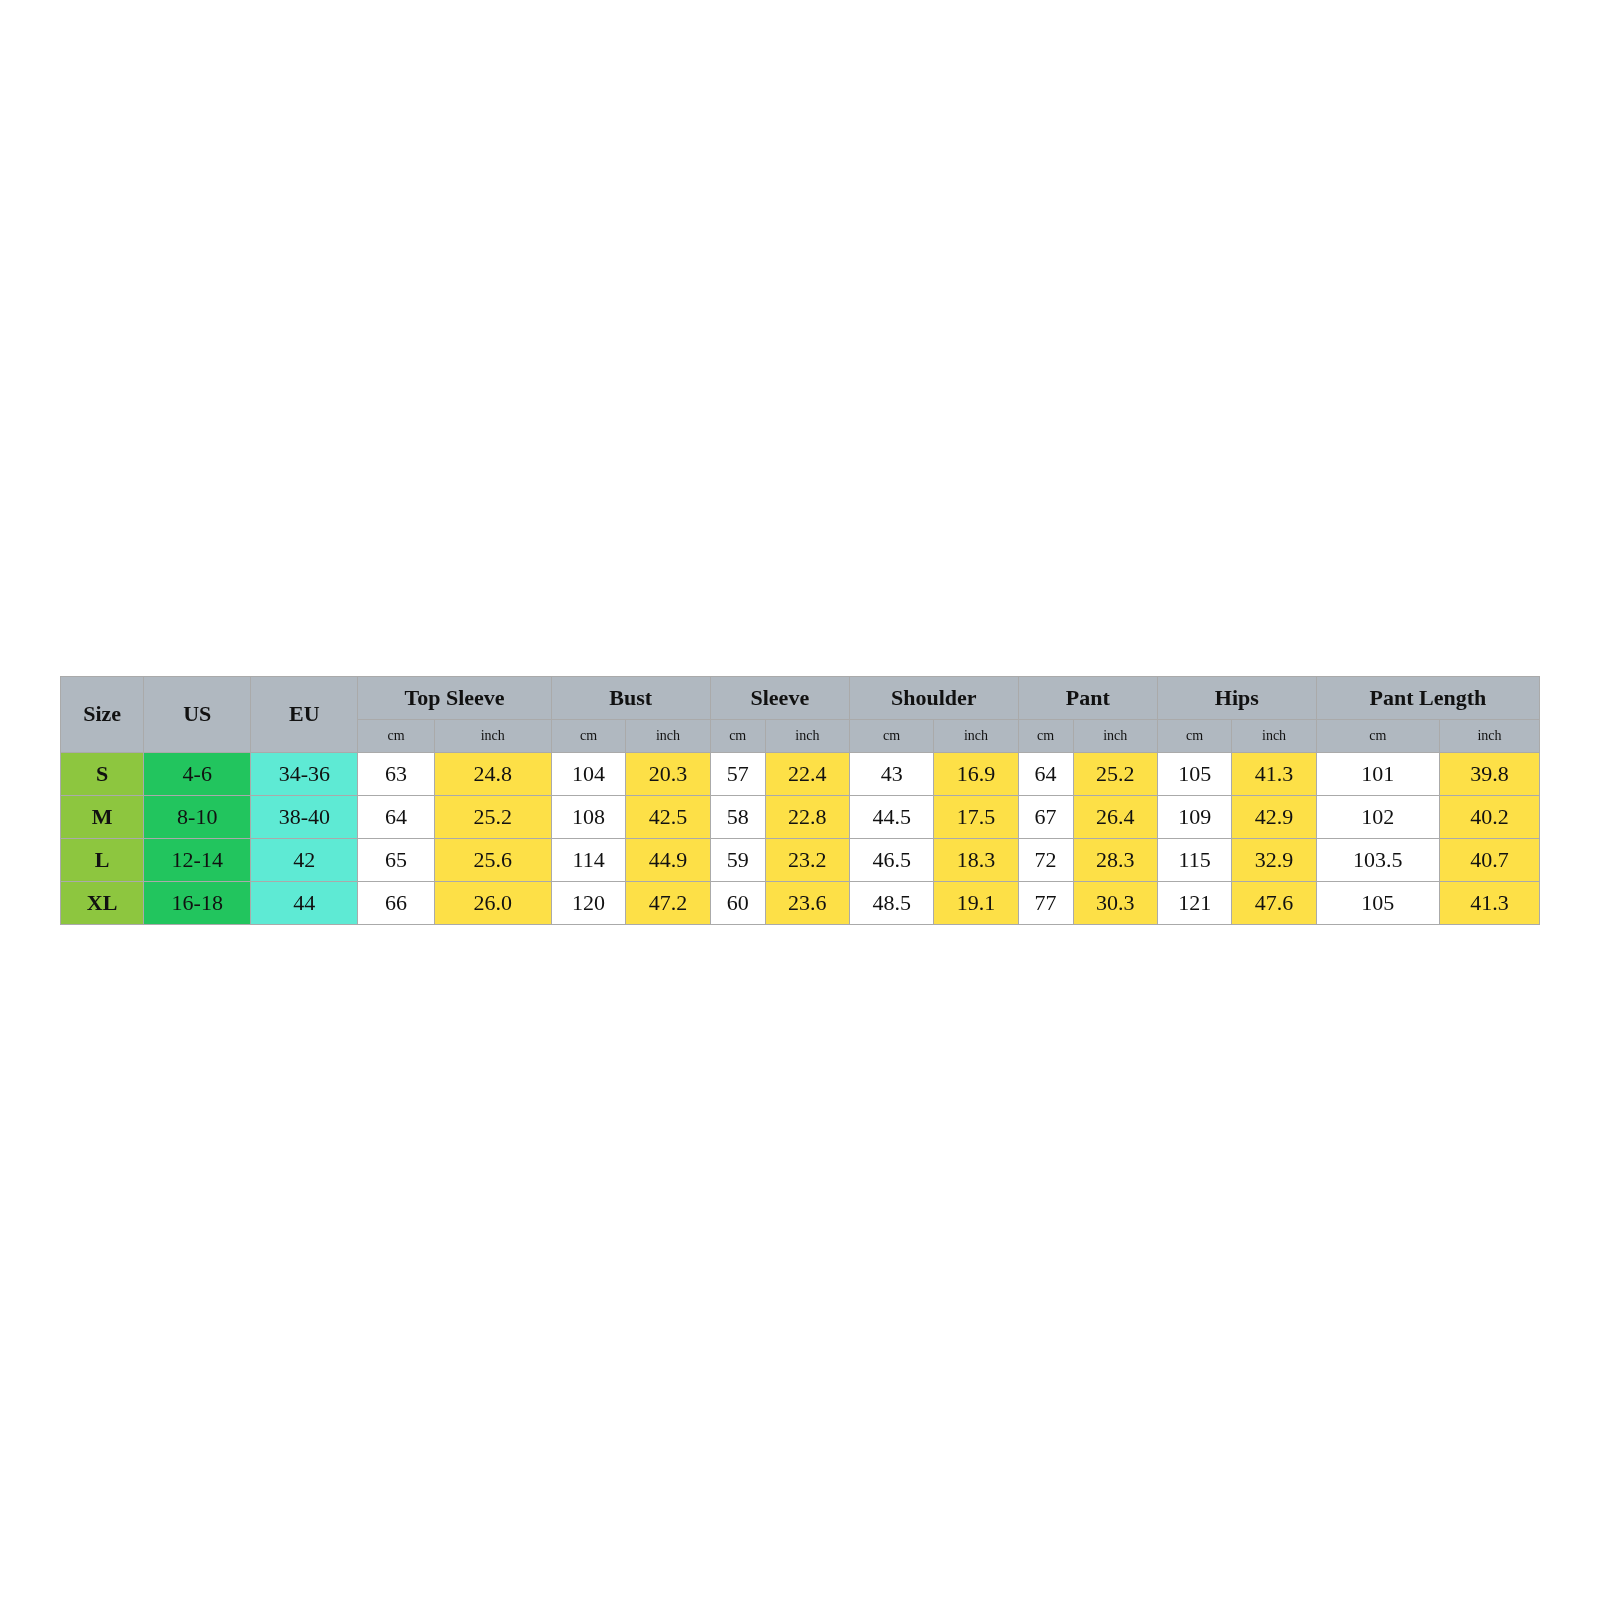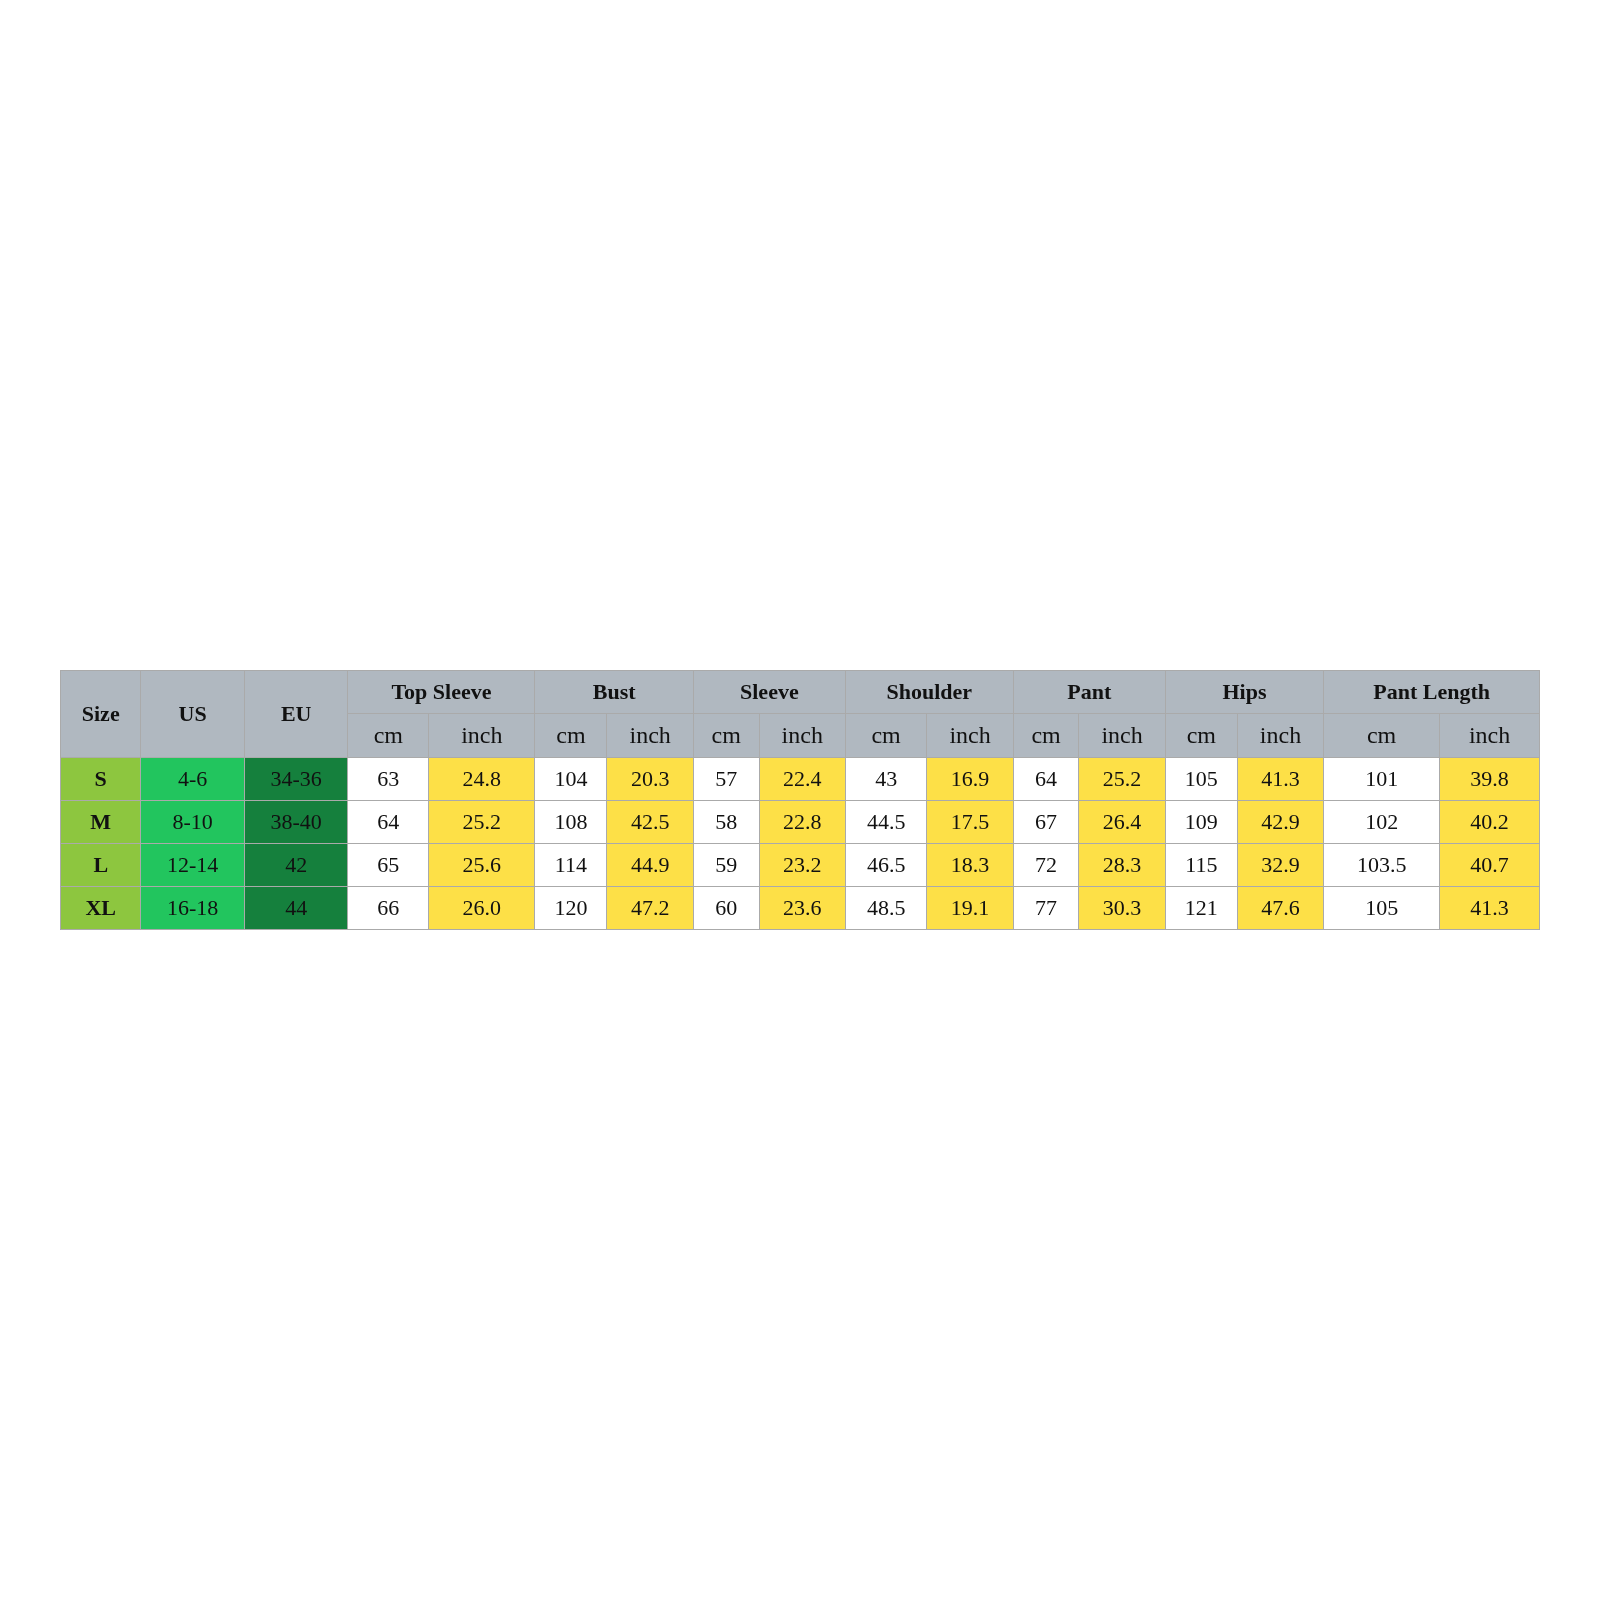--- a/index.html
+++ b/index.html
@@ -36,37 +36,37 @@
     
     .header-row-1 th {
       background-color: #b0b8c0;
       color: #111;
       font-weight: bold;
     }
     .header-row-2 th {
       background-color: #b0b8c0;
       color: #111;
       font-weight: normal;
-      font-size: 24px;
+      font-size: 14px;
       margin-left: 29px;
     }
     
     .col-size {
       background-color: #8dc63f;
       color: #111;
       font-weight: bold;
     }
     
     .col-us {
       background-color: #22c55e;
       color: #111;
     }
     
     .col-eu {
-      background-color: #15803d;
+      background-color: #5eead4;
       color: #111;
     }
     
     .col-cm {
       background-color: #ffffff;
       color: #111;
     }
     
     .col-inch {
       background-color: #fde047;

